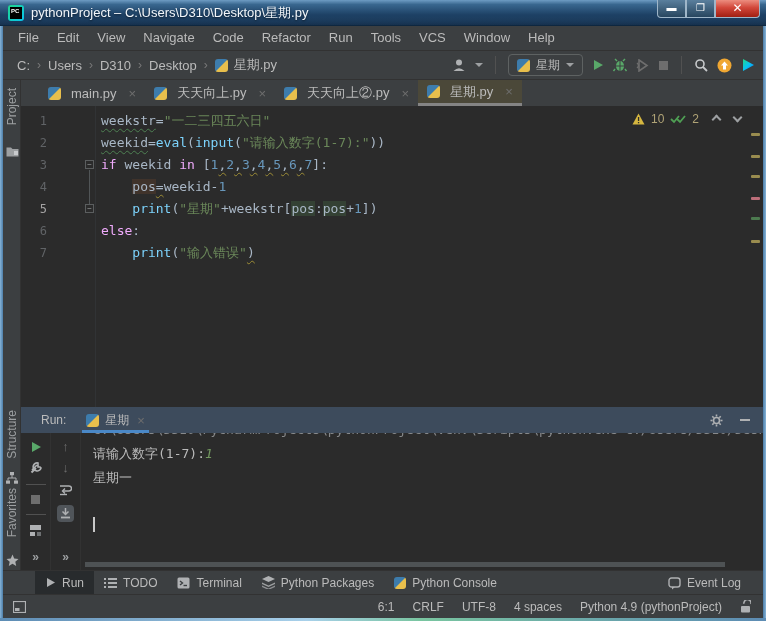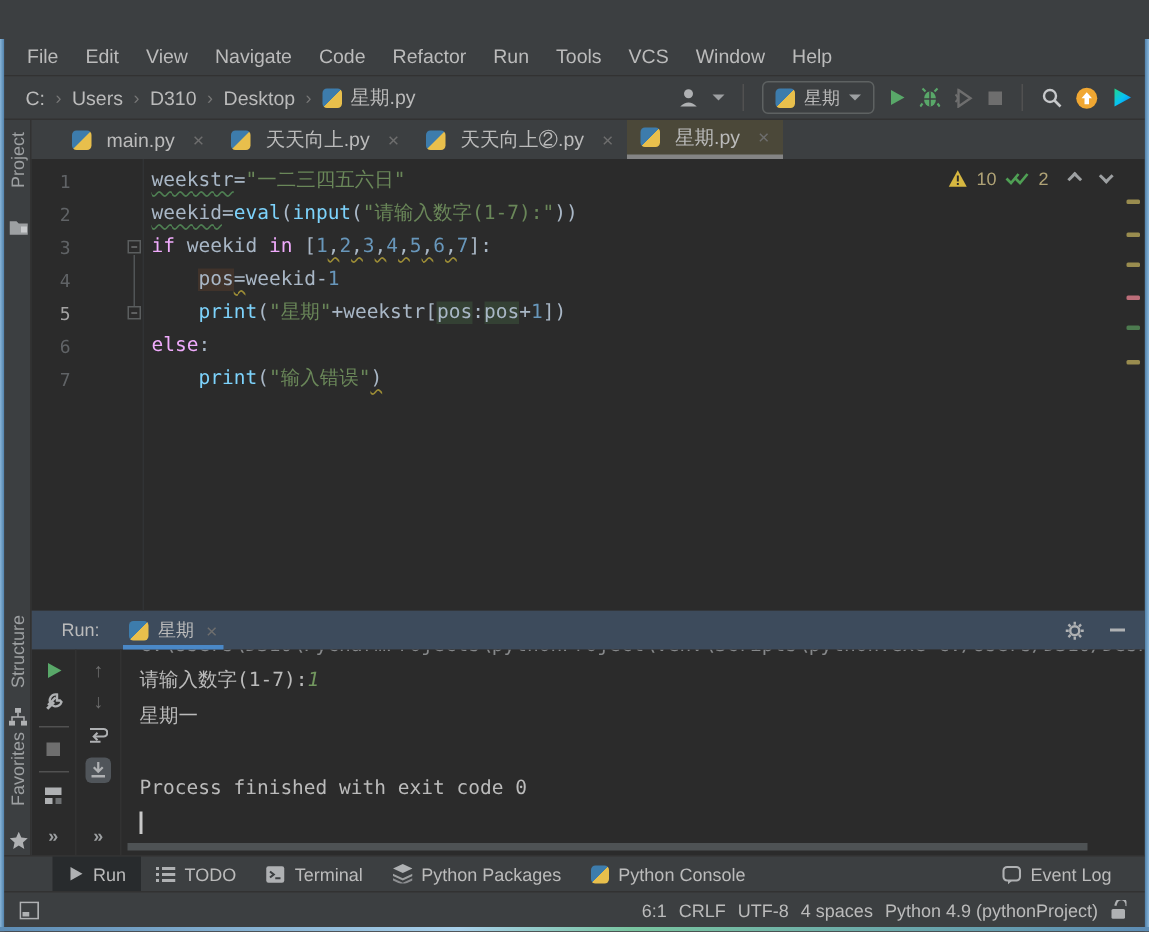--- a/index.html
+++ b/index.html
@@ -102,28 +102,37 @@
   .con-out { color:#bbbbbb; } .con-in { color:#72975f; font-style:italic; }
   .caret { width:2px; height:15px; background:#c8c8c8; margin-top:3px; }
   .hscroll { position:absolute; bottom:3px; left:4px; width:640px; height:5px; background:#4e5254; }
 
   
   .toolwin { height:24px; background:#3c3f41; border-top:1px solid #323232; display:flex; align-items:center; padding:0 22px 0 32px; }
   .twbtn { height:100%; display:flex; align-items:center; gap:6px; padding:0 10px; color:#bbbbbb; font-size:12px; }
   .twbtn.active { background:#282b2d; }
   .eventlog { margin-left:auto; display:flex; align-items:flex-end; gap:6px; color:#bbbbbb; font-size:12px; }
   .statusbar { height:24px; background:#3c3f41; border-top:1px solid #323232; display:flex; align-items:center; padding:0 12px 0 10px; }
-  .st-right { margin-left:auto; display:flex; gap:8px; color:#bbbbbb; font-size:12px; }
+  .st-right { margin-left:auto; display:flex; gap:18px; color:#bbbbbb; font-size:12px; }
   svg { display:block; }
 </style>
 </head>
 <body>
 
 <div class="win">
 
+  <div class="titlebar">
+    <span class="app-ico"></span>
+    <span class="title">pythonProject – C:\Users\D310\Desktop\星期.py</span>
+    <div class="winbtns">
+      <div class="wbtn min">▬</div>
+      <div class="wbtn">❐</div>
+      <div class="wbtn close">✕</div>
+    </div>
+  </div>
   <div class="frame left"></div>
   <div class="frame right"></div>
   <div class="frame bottom"></div>
 
   <div class="content">
     <div class="menubar" id="menubar">
         <div class="menu-item">File</div>
         <div class="menu-item">Edit</div>
         <div class="menu-item">View</div>
         <div class="menu-item">Navigate</div>
@@ -390,21 +399,20 @@
             <span class="more">»</span>
           </div>
           <div class="conbody" id="conbody">
             <div class="clipped">
                 <div id="clipline">C:\Users\D310\PycharmProjects\pythonProject\venv\Scripts\python.exe C:/Users/D310/Desktop/星期.py</div>
               </div>
             <div id="conlines">
                 <div class="con-row"><span class="con-out">请输入数字(1-7):</span><span class="con-in">1</span></div>
                 <div class="con-row"><span class="con-out">星期一</span></div>
                 <div class="con-row"></div>
-                <div class="con-row"><span class="con-out">Process finished with exit code 0</span></div>
               </div>
             <div class="caret"></div>
             <div class="hscroll"></div>
           </div>
         </div>
       </div>
     </div>
 
     <div class="toolwin" id="toolwin">
         <div class="twbtn active">

